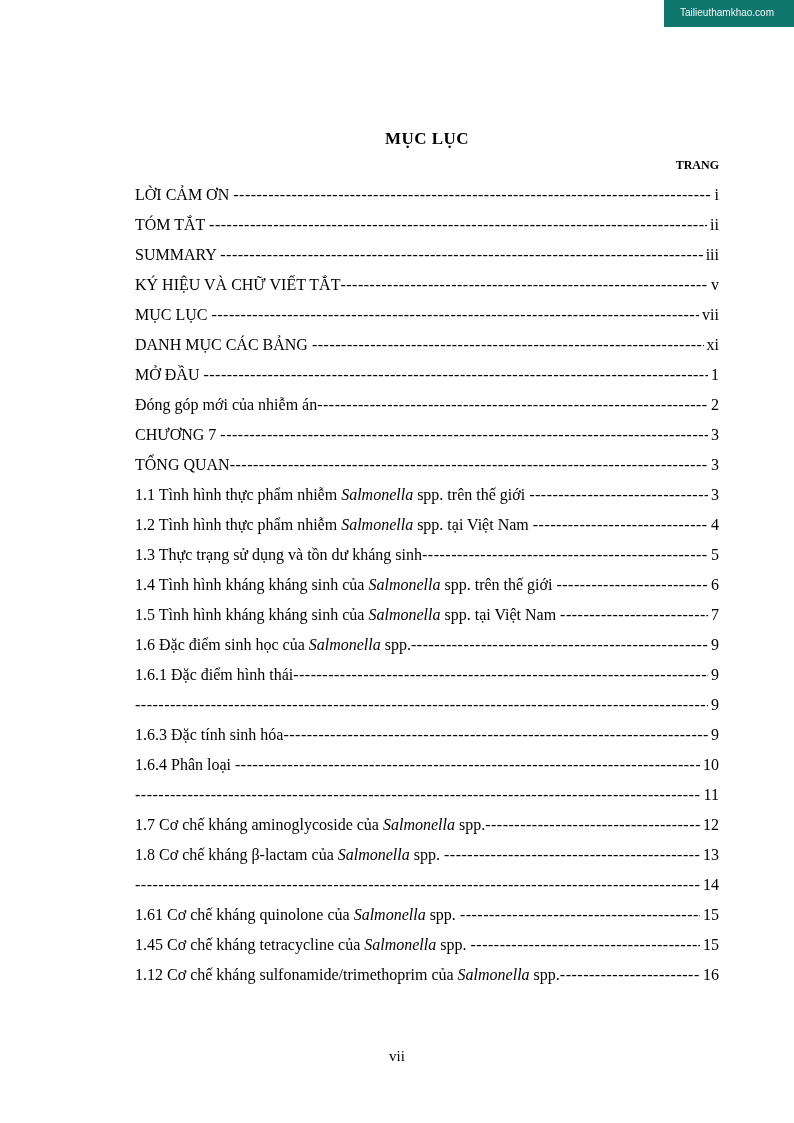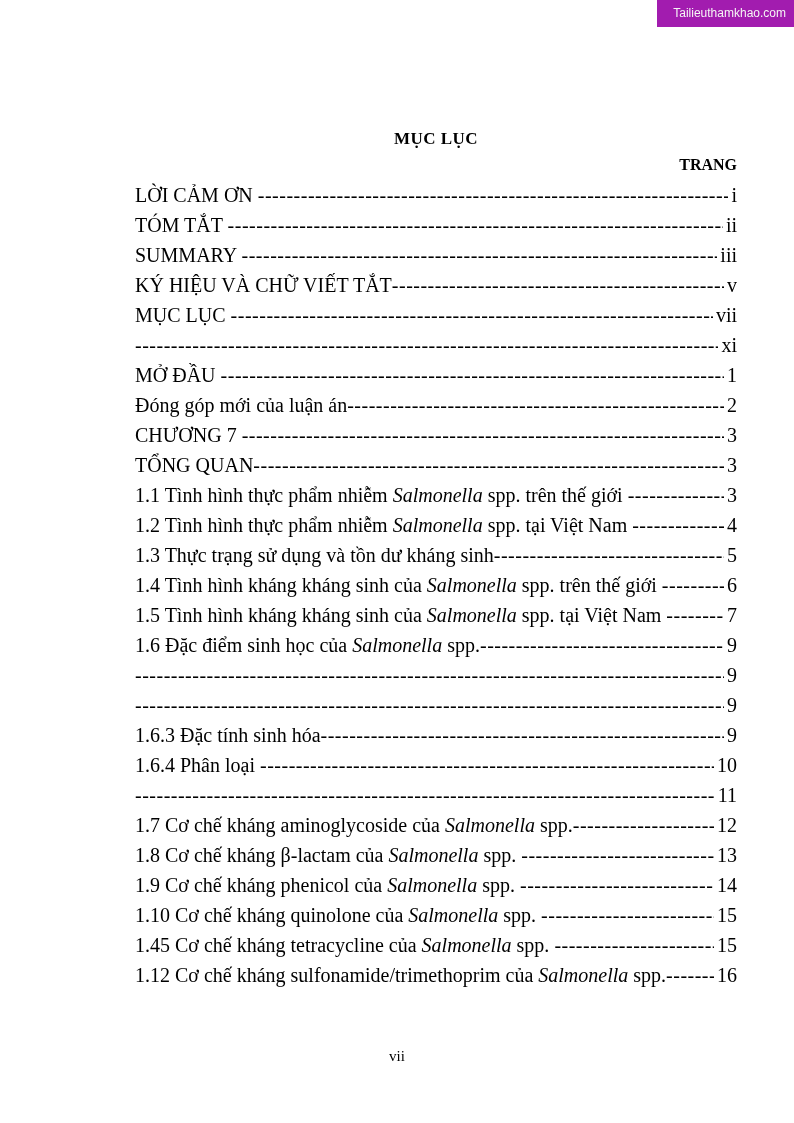--- a/index.html
+++ b/index.html
@@ -11,53 +11,53 @@
     margin: 0 auto;
     background: #ffffff;
     color: #000000;
     font-family: "Liberation Serif", "DejaVu Serif", serif;
     overflow: hidden;
   }
   .watermark {
     position: absolute;
     top: 0;
     right: 0;
-    background: #a21caf;
+    background: #0f766e;
     color: #f5f5f5;
     font-family: "Liberation Sans", "DejaVu Sans", sans-serif;
-    font-size: 12px;
+    font-size: 10px;
     line-height: 16px;
-    padding: 5px 8px 6px 16px;
+    padding: 5px 20px 6px 16px;
   }
   .content {
     position: absolute;
     top: 128px;
     left: 135px;
-    right: 57px;
+    right: 75px;
   }
   .doc-title {
     text-align: center;
     font-weight: bold;
     font-size: 17px;
     line-height: 22px;
     letter-spacing: 0.5px;
   }
   .trang-label {
     text-align: right;
     font-weight: bold;
-    font-size: 16px;
+    font-size: 12px;
     line-height: 30px;
   }
   .toc-list { }
   .toc-row {
     display: flex;
     align-items: baseline;
     height: 30px;
     line-height: 30px;
-    font-size: 20px;
+    font-size: 16px;
     overflow: hidden;
     white-space: nowrap;
   }
   .toc-label {
     flex: 0 0 auto;
     white-space: pre;
   }
   .toc-label em {
     font-style: italic;
   }
@@ -115,30 +115,31 @@
           <span class="toc-label"><span>KÝ HIỆU VÀ CHỮ VIẾT TẮT</span></span>
           <span class="toc-leader">------------------------------------------------------------------------------------------------------------------------------------------------------------------------------------------------------------------------------------------------</span>
           <span class="toc-page">v</span>
         </div>
         <div class="toc-row">
           <span class="toc-label"><span>MỤC LỤC </span></span>
           <span class="toc-leader">------------------------------------------------------------------------------------------------------------------------------------------------------------------------------------------------------------------------------------------------</span>
           <span class="toc-page"> vii</span>
         </div>
         <div class="toc-row">
+          <span class="toc-label"><span>DANH MỤC CÁC BẢNG </span></span>
           <span class="toc-leader">------------------------------------------------------------------------------------------------------------------------------------------------------------------------------------------------------------------------------------------------</span>
           <span class="toc-page">xi</span>
         </div>
         <div class="toc-row">
           <span class="toc-label"><span>MỞ ĐẦU </span></span>
           <span class="toc-leader">------------------------------------------------------------------------------------------------------------------------------------------------------------------------------------------------------------------------------------------------</span>
           <span class="toc-page">1</span>
         </div>
         <div class="toc-row">
-          <span class="toc-label"><span>Đóng góp mới của luận án</span></span>
+          <span class="toc-label"><span>Đóng góp mới của nhiễm án</span></span>
           <span class="toc-leader">------------------------------------------------------------------------------------------------------------------------------------------------------------------------------------------------------------------------------------------------</span>
           <span class="toc-page">2</span>
         </div>
         <div class="toc-row">
           <span class="toc-label"><span>CHƯƠNG 7 </span></span>
           <span class="toc-leader">------------------------------------------------------------------------------------------------------------------------------------------------------------------------------------------------------------------------------------------------</span>
           <span class="toc-page">3</span>
         </div>
         <div class="toc-row">
           <span class="toc-label"><span>TỔNG QUAN</span></span>
@@ -169,20 +170,21 @@
           <span class="toc-label"><span>1.5 Tình hình kháng kháng sinh của </span><em>Salmonella</em><span> spp. tại Việt Nam </span></span>
           <span class="toc-leader">------------------------------------------------------------------------------------------------------------------------------------------------------------------------------------------------------------------------------------------------</span>
           <span class="toc-page">7</span>
         </div>
         <div class="toc-row">
           <span class="toc-label"><span>1.6 Đặc điểm sinh học của </span><em>Salmonella</em><span> spp.</span></span>
           <span class="toc-leader">------------------------------------------------------------------------------------------------------------------------------------------------------------------------------------------------------------------------------------------------</span>
           <span class="toc-page">9</span>
         </div>
         <div class="toc-row">
+          <span class="toc-label"><span>1.6.1 Đặc điểm hình thái</span></span>
           <span class="toc-leader">------------------------------------------------------------------------------------------------------------------------------------------------------------------------------------------------------------------------------------------------</span>
           <span class="toc-page">9</span>
         </div>
         <div class="toc-row">
           <span class="toc-leader">------------------------------------------------------------------------------------------------------------------------------------------------------------------------------------------------------------------------------------------------</span>
           <span class="toc-page">9</span>
         </div>
         <div class="toc-row">
           <span class="toc-label"><span>1.6.3 Đặc tính sinh hóa</span></span>
           <span class="toc-leader">------------------------------------------------------------------------------------------------------------------------------------------------------------------------------------------------------------------------------------------------</span>
@@ -201,26 +203,25 @@
           <span class="toc-label"><span>1.7 Cơ chế kháng aminoglycoside của </span><em>Salmonella</em><span> spp.</span></span>
           <span class="toc-leader">------------------------------------------------------------------------------------------------------------------------------------------------------------------------------------------------------------------------------------------------</span>
           <span class="toc-page"> 12</span>
         </div>
         <div class="toc-row">
           <span class="toc-label"><span>1.8 Cơ chế kháng β-lactam của </span><em>Salmonella</em><span> spp. </span></span>
           <span class="toc-leader">------------------------------------------------------------------------------------------------------------------------------------------------------------------------------------------------------------------------------------------------</span>
           <span class="toc-page"> 13</span>
         </div>
         <div class="toc-row">
-          <span class="toc-label"><span>1.9 Cơ chế kháng phenicol của </span><em>Salmonella</em><span> spp. </span></span>
           <span class="toc-leader">------------------------------------------------------------------------------------------------------------------------------------------------------------------------------------------------------------------------------------------------</span>
           <span class="toc-page"> 14</span>
         </div>
         <div class="toc-row">
-          <span class="toc-label"><span>1.10 Cơ chế kháng quinolone của </span><em>Salmonella</em><span> spp. </span></span>
+          <span class="toc-label"><span>1.61 Cơ chế kháng quinolone của </span><em>Salmonella</em><span> spp. </span></span>
           <span class="toc-leader">------------------------------------------------------------------------------------------------------------------------------------------------------------------------------------------------------------------------------------------------</span>
           <span class="toc-page"> 15</span>
         </div>
         <div class="toc-row">
           <span class="toc-label"><span>1.45 Cơ chế kháng tetracycline của </span><em>Salmonella</em><span> spp. </span></span>
           <span class="toc-leader">------------------------------------------------------------------------------------------------------------------------------------------------------------------------------------------------------------------------------------------------</span>
           <span class="toc-page"> 15</span>
         </div>
         <div class="toc-row">
           <span class="toc-label"><span>1.12 Cơ chế kháng sulfonamide/trimethoprim của </span><em>Salmonella</em><span> spp.</span></span>

